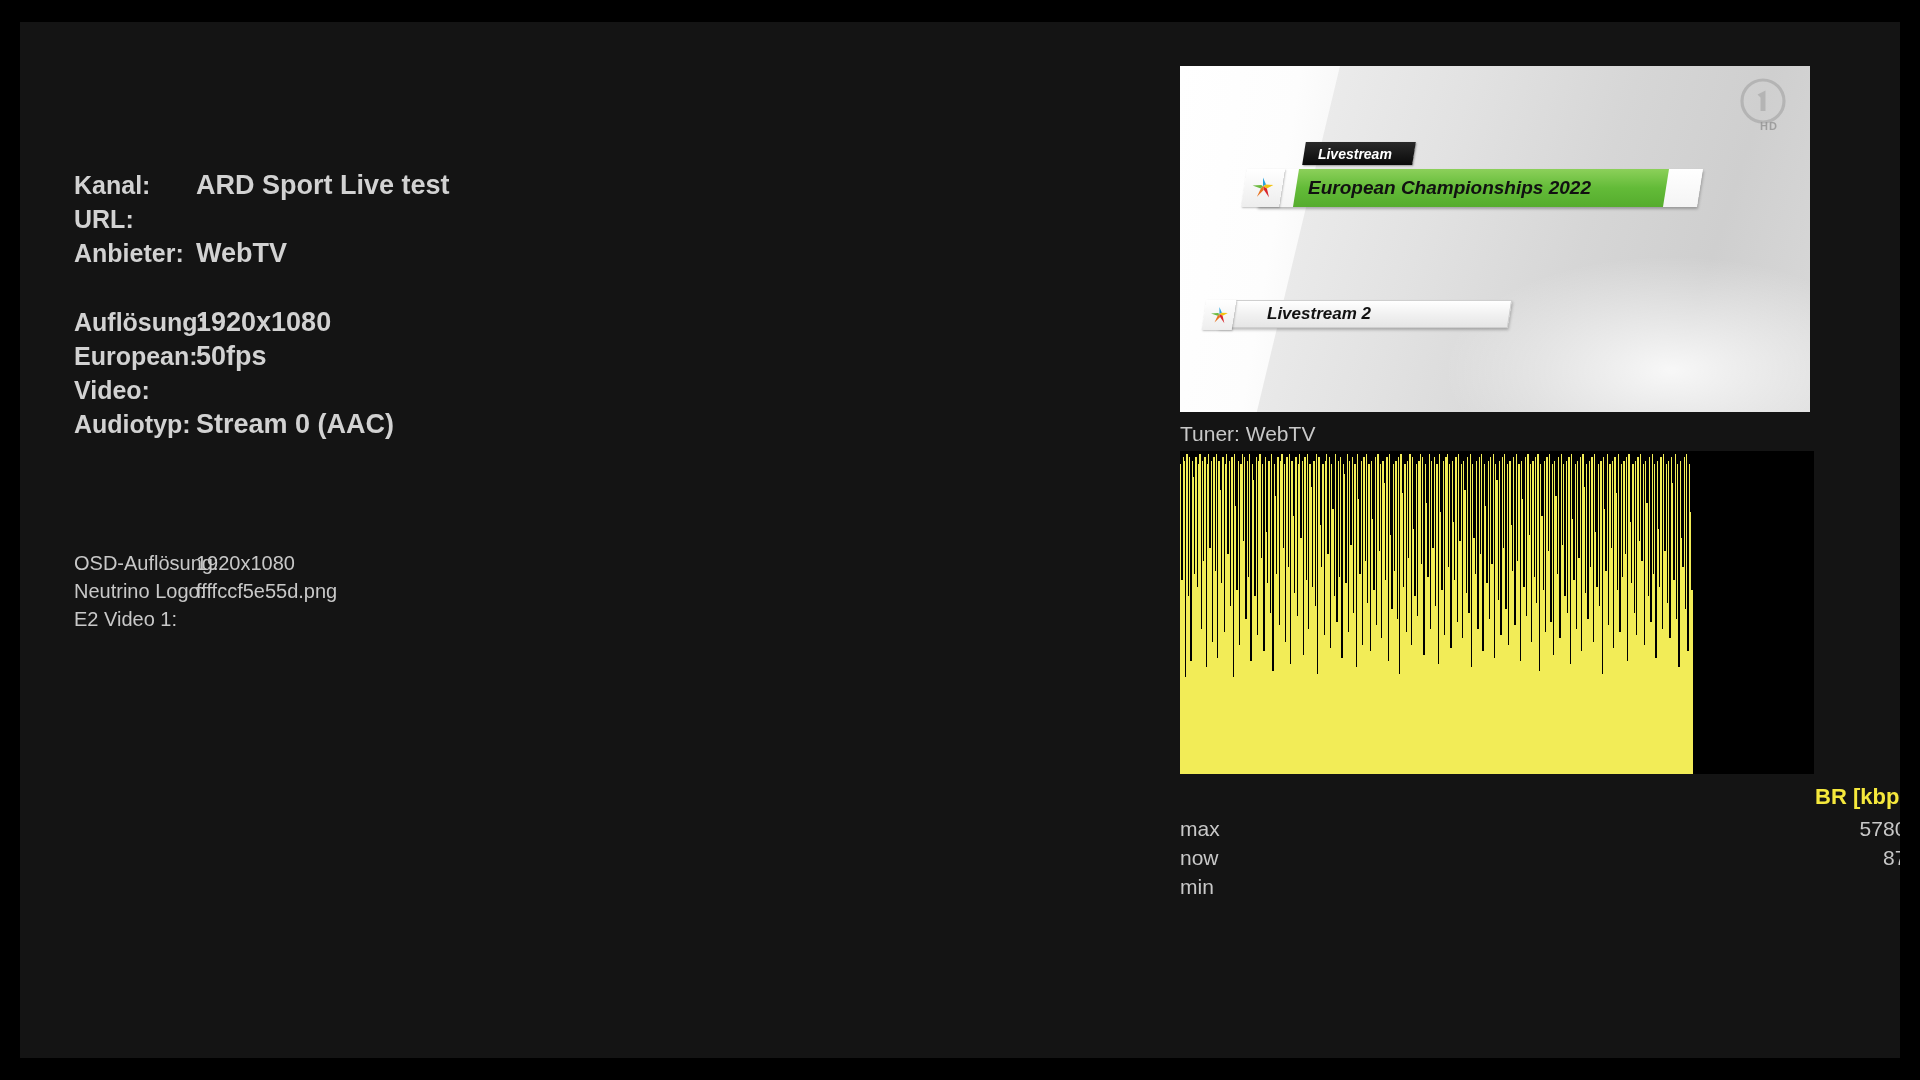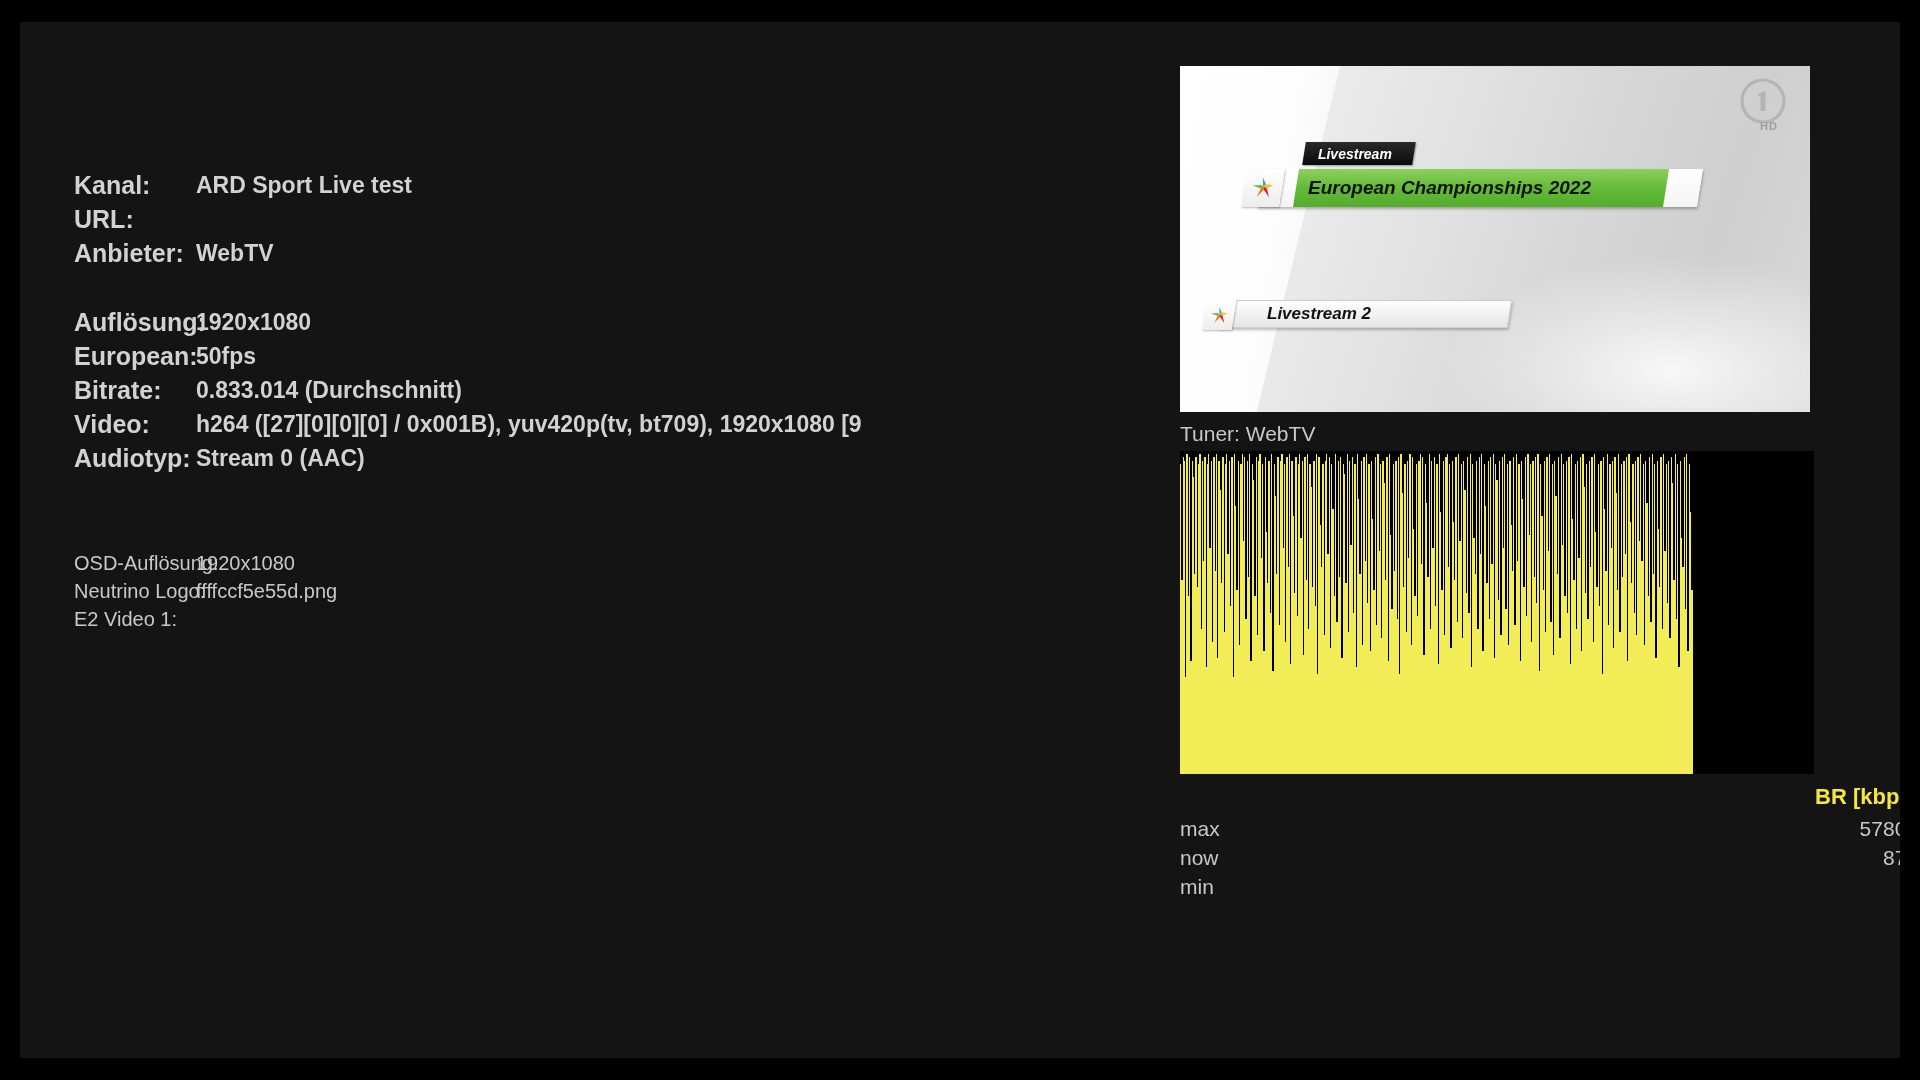--- a/index.html
+++ b/index.html
@@ -54,21 +54,21 @@
     white-space:nowrap;
     align-items:center;
   }
   .rows-big .row{ height:34px; }
   .rows-big .lbl{
     width:196px; min-width:196px;
     padding-left:74px;
     font-size:25px; font-weight:bold; color:#d2d2d2;
   }
   .rows-big .val{
-    font-size:23px; font-weight:bold; color:#d2d2d2;
+    font-size:27px; font-weight:bold; color:#d2d2d2;
   }
   .rows-small .row{ height:28px; }
   .rows-small .lbl{
     width:196px; min-width:196px;
     padding-left:74px;
     font-size:20px; font-weight:normal; color:#c8c8c8;
   }
   .rows-small .val{
     font-size:20px; font-weight:normal; color:#c8c8c8;
   }
@@ -238,26 +238,21 @@
     <div class="info-block rows-big" id="block-video">
       <div class="row">
         <span class="lbl">Auflösung:</span>
         <span class="val">1920x1080</span>
       </div>
       <div class="row">
         <span class="lbl">European:</span>
         <span class="val">50fps</span>
       </div>
       <div class="row">
-        <span class="lbl">Bitrate:</span>
-        <span class="val">0.833.014      (Durchschnitt)</span>
-      </div>
-      <div class="row">
         <span class="lbl">Video:</span>
-        <span class="val nowrap"> h264 ([27][0][0][0] / 0x001B), yuv420p(tv, bt709), 1920x1080 [9</span>
       </div>
       <div class="row">
         <span class="lbl">Audiotyp:</span>
         <span class="val">Stream 0 (AAC)</span>
       </div>
     </div>
 
     <div class="info-block rows-small" id="block-logos">
       <div class="row">
         <span class="lbl">OSD-Auflösung:</span>

